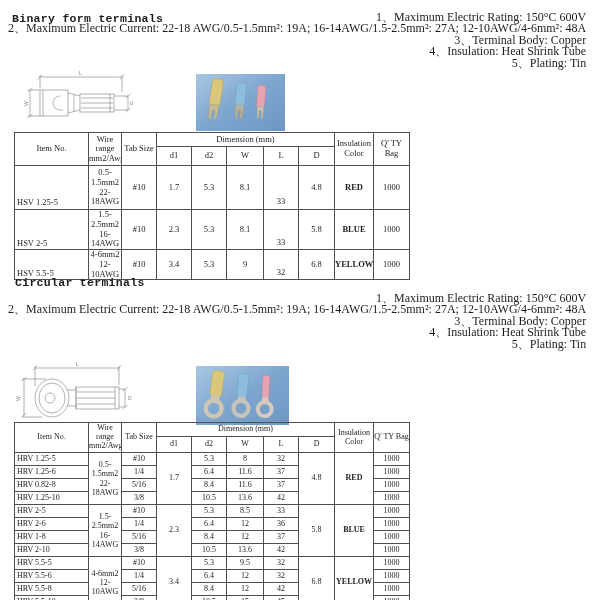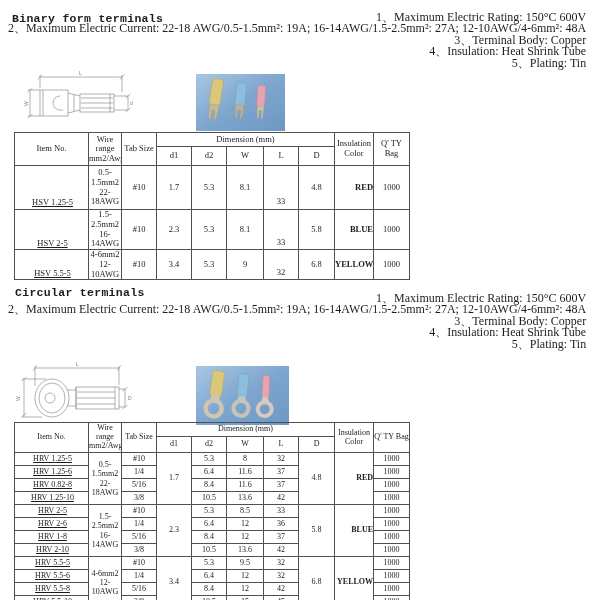--- a/index.html
+++ b/index.html
@@ -21,23 +21,23 @@
   }
   table.spec th, table.spec td{
     border:1px solid #4f4f4f;padding:0;text-align:center;vertical-align:middle;
     font-weight:normal;overflow:hidden;
   }
   table.t1 thead tr.h1 th{height:13px;}
   table.t1 thead tr.h2 th{height:18px;}
   table.t1 tr.r0 td{height:41px;}
   table.t1 tr.r1 td{height:37px;}
   table.t1 tr.r2 td{height:26px;}
-  table.spec td.item{text-align:center;vertical-align:bottom;padding:0 0 1px 2px;text-decoration:underline;}
+  table.spec td.item{text-align:left;vertical-align:bottom;padding:0 0 1px 2px;}
   table.spec td.lcell{vertical-align:bottom;padding-bottom:2px;}
-  table.spec td.colorcell{font-weight:bold;text-align:right;}
+  table.spec td.colorcell{font-weight:bold;}
   table.t2{font-size:8px;}
   table.t2 thead tr.h1 th{height:13px;}
   table.t2 thead tr.h2 th{height:15px;}
   table.t2 tbody td{height:11px;}
   table.t2 td.item{vertical-align:middle;padding:0 0 0 2px;}
   table.t2 td.lcell{padding-bottom:1px;}
   table.spec td.wire{line-height:1.15;margin-left:12px;}
   .photo{display:block;}
 </style>
 </head>
@@ -175,21 +175,21 @@
       <td>5.3</td>
       <td>9</td>
       <td class="lcell">32</td>
       <td>6.8</td>
       <td class="colorcell">YELLOW</td>
       <td>1000</td>
     </tr>
   </tbody>
 </table>
 
-<div class="abs sec-heading" style="left:15px;top:286px">Circular terminals</div>
+<div class="abs sec-heading" style="left:15px;top:276px">Circular terminals</div>
 
 <div class="abs specs" style="left:8px;top:293px">
   <div>1、Maximum Electric Rating: 150°C  600V</div>
   <div>2、Maximum Electric Current: 22-18 AWG/0.5-1.5mm²: 19A; 16-14AWG/1.5-2.5mm²: 27A; 12-10AWG/4-6mm²: 48A</div>
   <div>3、Terminal Body: Copper</div>
   <div>4、Insulation: Heat Shrink Tube</div>
   <div>5、Plating: Tin</div>
 </div>
 
 <svg class="abs" style="left:16px;top:360px" width="125" height="58" viewBox="0 0 125 58">

